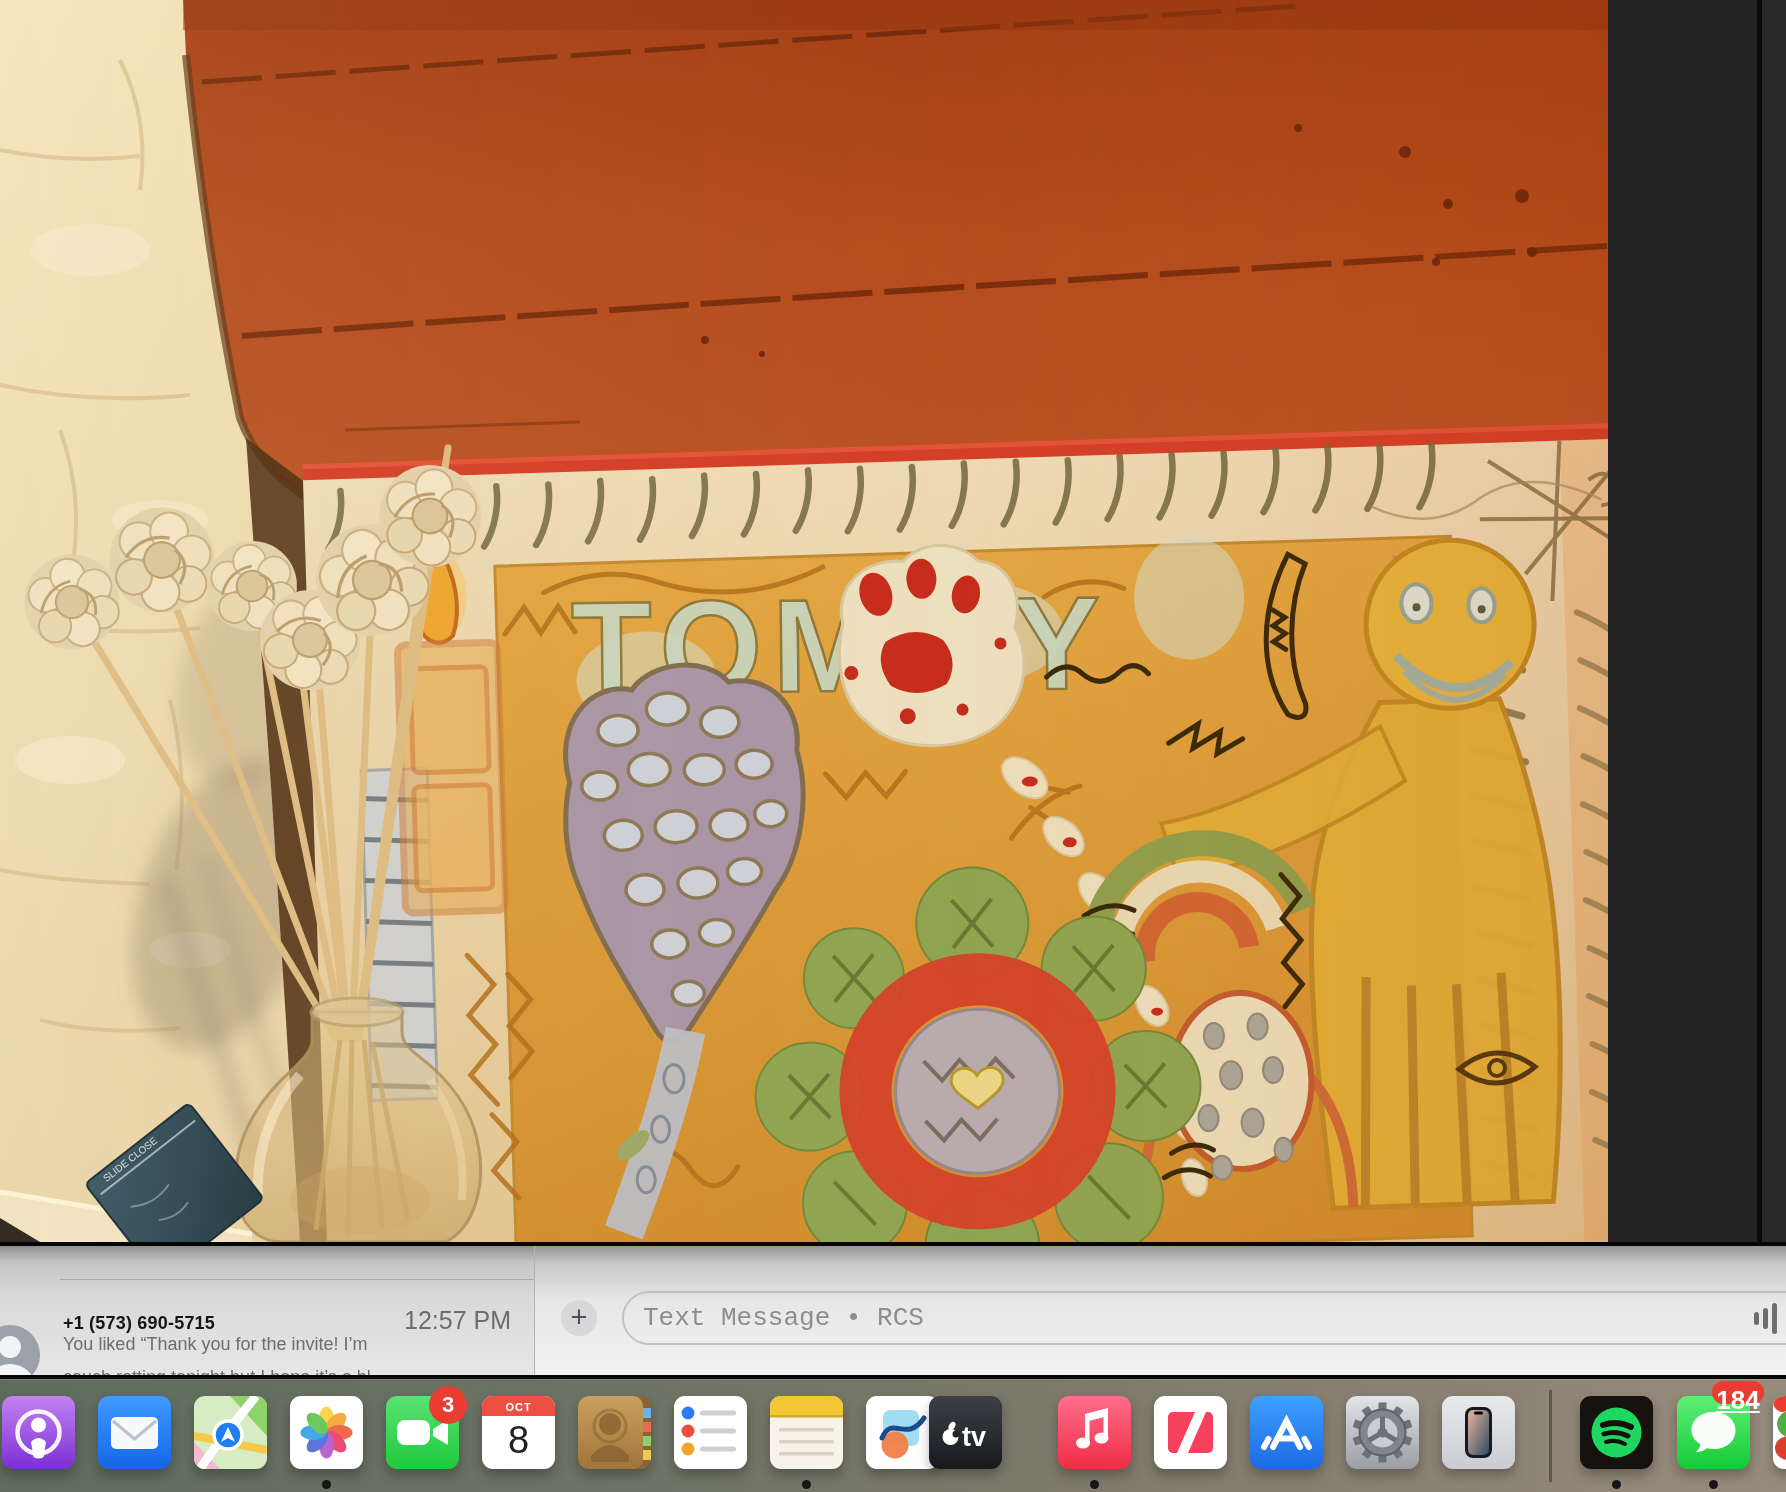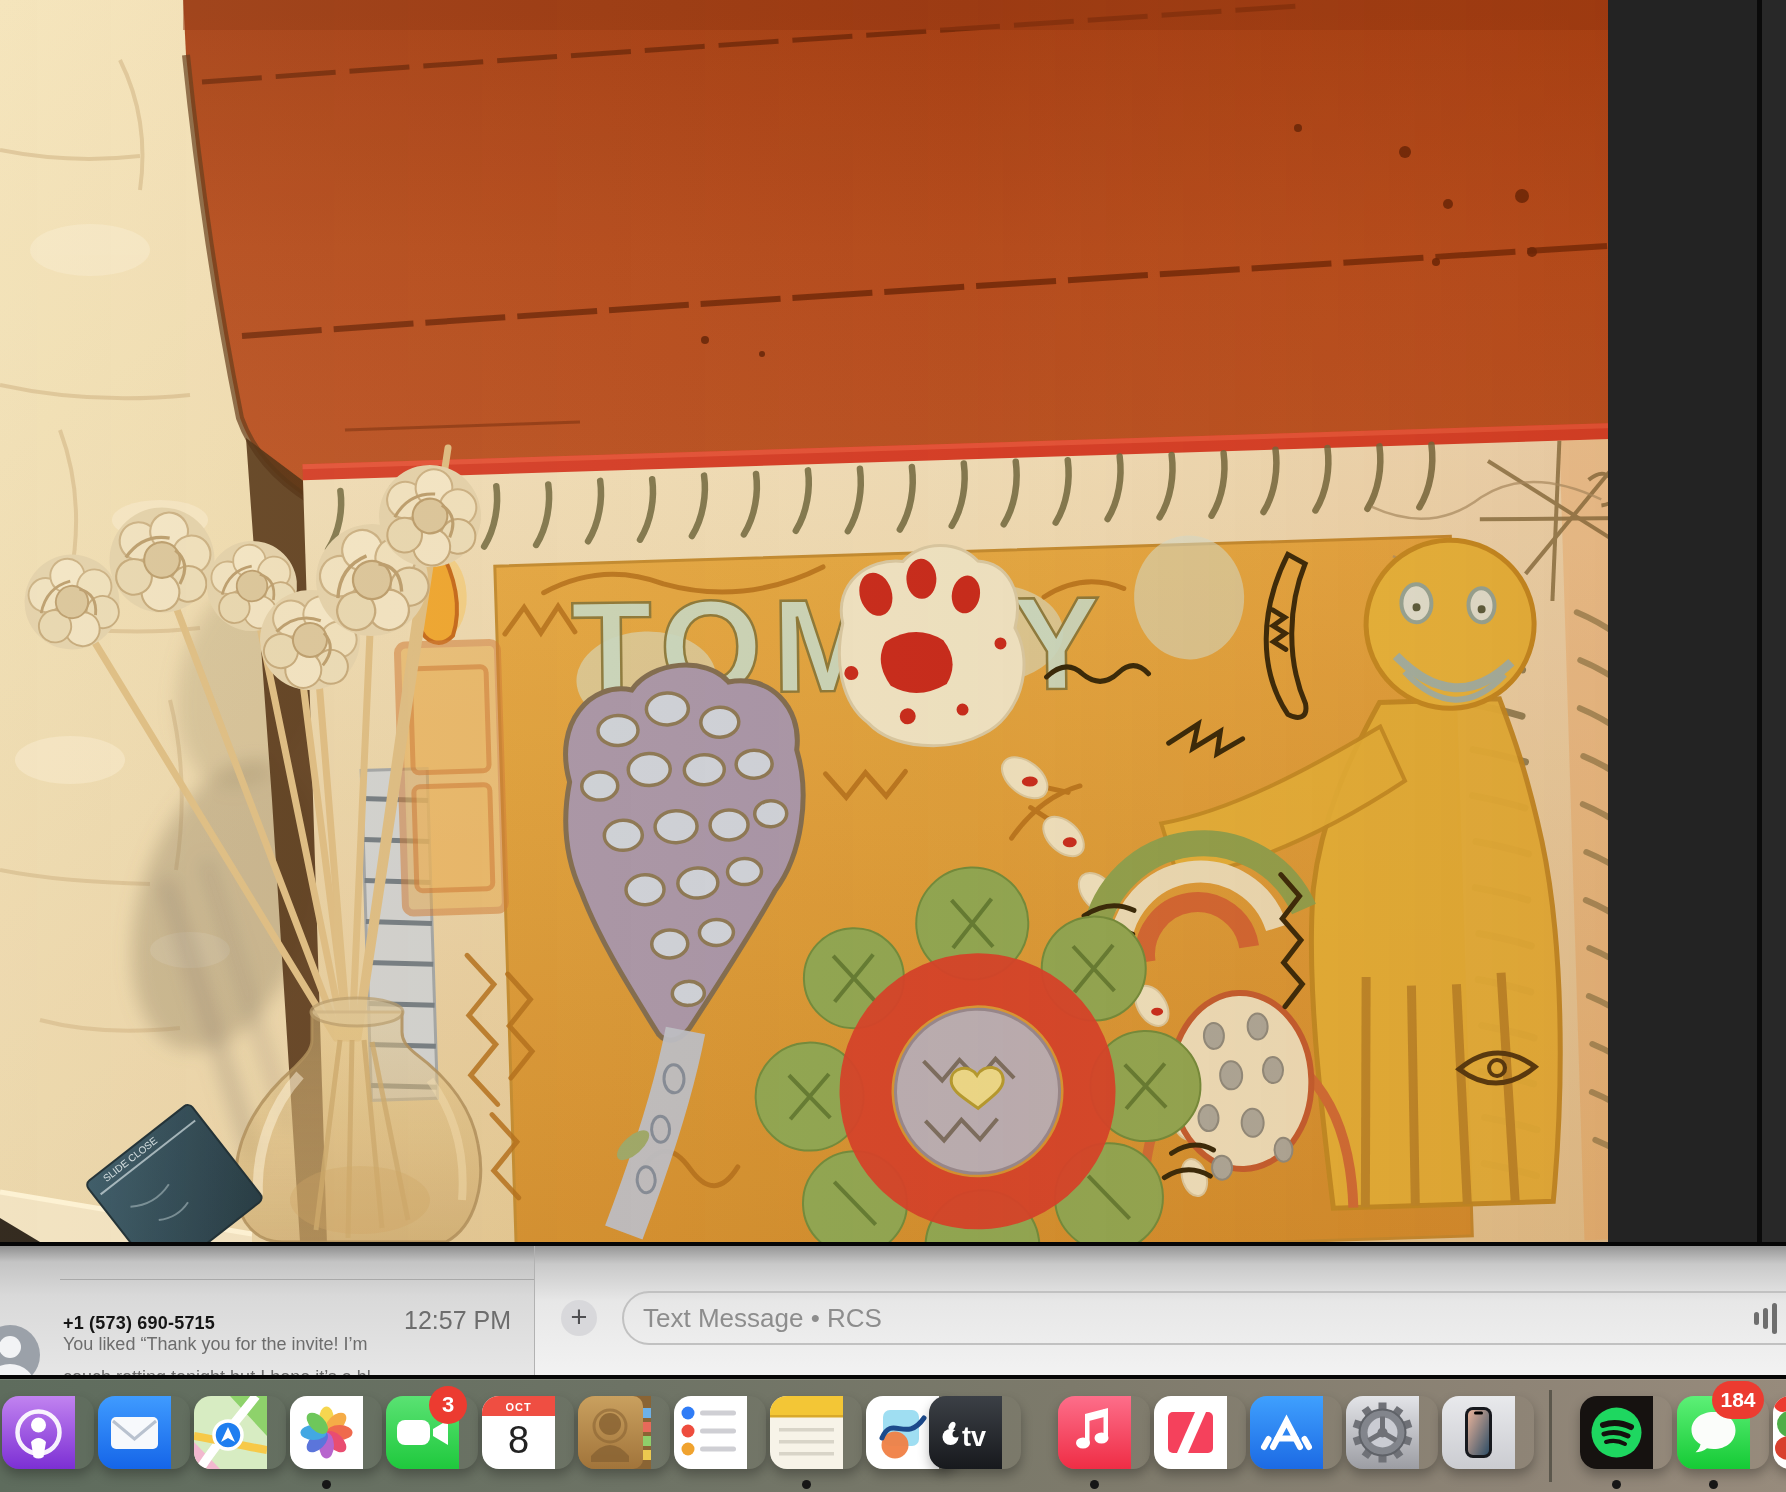--- a/index.html
+++ b/index.html
@@ -28,37 +28,37 @@
         justify-content:space-between;align-items:baseline;}
   .conv-name{font-size:18px;font-weight:bold;color:#151515;letter-spacing:.2px;margin-top:20px;}
   .conv-time{font-size:25px;color:#6d6d6d;}
   .conv-preview{position:absolute;left:63px;top:82px;width:445px;font-size:18px;
         color:#6d6d6d;line-height:33px;}
   #chat-pane{position:absolute;left:536px;top:0;right:0;height:129px;overflow:hidden;}
   .plus-btn{position:absolute;left:25px;top:54px;width:36px;height:36px;border-radius:50%;
         background:#d8d8db;color:#4f4f52;font-size:29px;line-height:34px;text-align:center;}
   .msg-input{position:absolute;left:86px;right:-60px;top:45px;height:54px;
         border:2px solid #c1c1c1;border-radius:28px;}
-  .msg-placeholder{position:absolute;left:19px;top:0;line-height:50px;font-size:26px;color:#8d8d8d;}
+  .msg-placeholder{position:absolute;left:19px;top:0;line-height:50px;font-size:26px;color:#8d8d8d;font-family:Liberation Mono, monospace;}
   .wave{position:absolute;left:1218px;top:45px;height:54px;display:flex;align-items:center;gap:4px;}
   .wave span{display:block;width:5px;border-radius:3px;background:#6e6e6e;}
 
   
   #dock{position:absolute;left:0;top:1379px;width:1786px;height:113px;
         background:linear-gradient(90deg,#5e6c5d 0%,#6d7365 35%,#7d7a6b 60%,#8e8476 85%,#978b7c 100%);
         border-top:1px solid rgba(255,255,255,.14);}
-  .dicon{position:absolute;top:16px;width:92px;height:73px;border-radius:17px;overflow:hidden;
+  .dicon{position:absolute;top:16px;width:73px;height:73px;border-radius:11px;overflow:hidden;
         box-shadow:0 6px 12px rgba(0,0,0,.28);}
   .dicon svg{display:block;width:73px;height:73px;}
   .dock-sep{position:absolute;left:1549px;top:10px;width:3px;height:92px;background:rgba(28,32,24,.45);}
   .run-dot{position:absolute;top:100px;width:9px;height:9px;border-radius:50%;background:#161616;}
   .badge{position:absolute;background:#ec3b30;color:#fff;text-align:center;
         font-weight:bold;border-radius:19px;z-index:5;}
   #badge-facetime{left:429px;top:1386px;width:38px;height:38px;font-size:22px;line-height:38px;}
-  #badge-messages{left:1712px;top:1381px;width:52px;height:38px;font-size:21px;line-height:38px;}
+  #badge-messages{left:1712px;top:1381px;width:52px;height:23px;font-size:26px;line-height:38px;text-decoration:underline;}
 </style>
 </head>
 <body>
 
 <div id="screen">
 
   <div id="photo-wrap">
     <svg width="1608" height="1242" viewBox="0 0 1608 1242">
       <defs>
         <linearGradient id="wallG" x1="0" y1="0" x2="1" y2="1">

